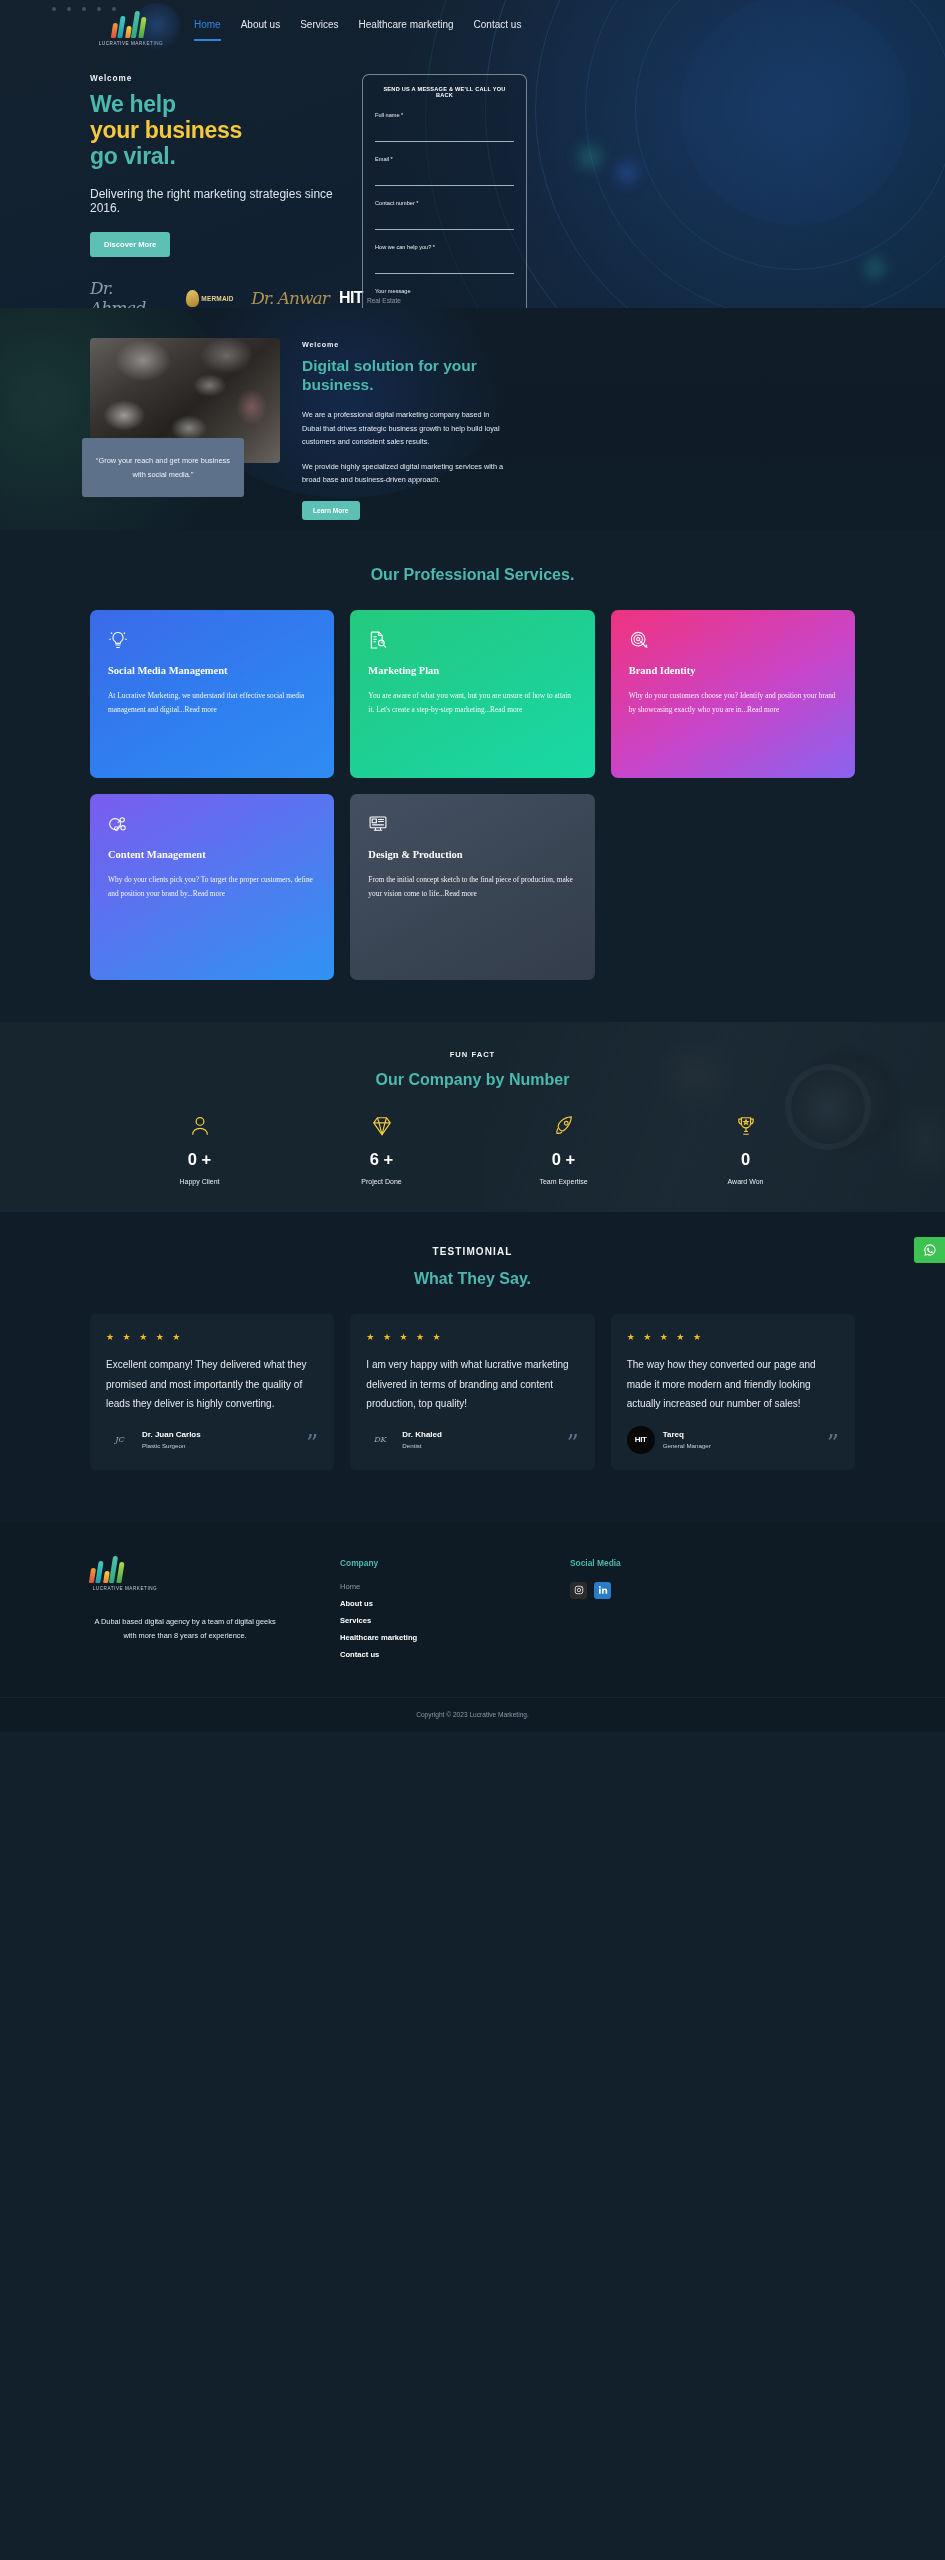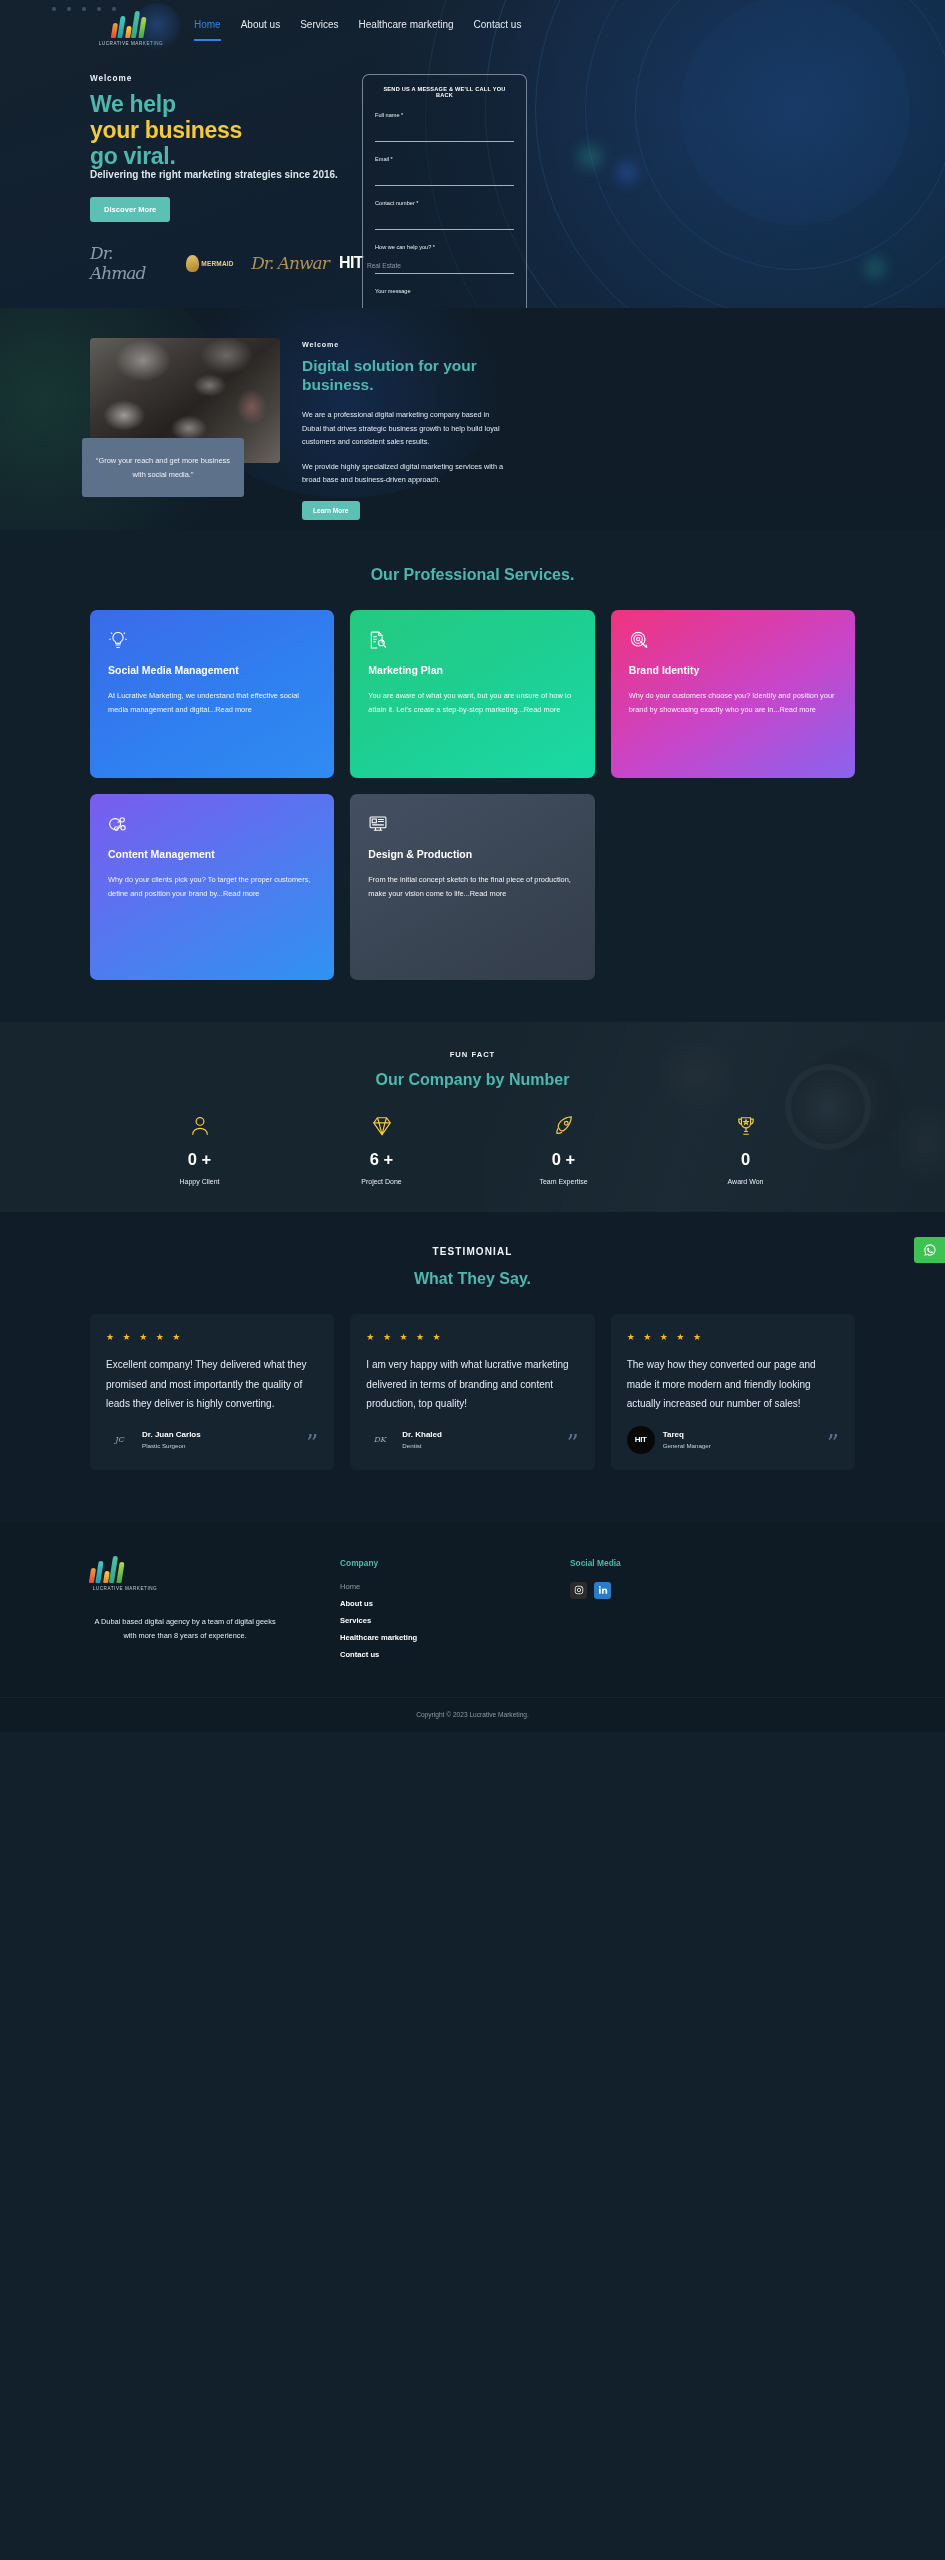--- a/index.html
+++ b/index.html
@@ -55,21 +55,21 @@
   .nav-links { display:flex; align-items:flex-start; gap:20px; margin-left:24px; position:relative; }
   .nav-link { font-size:10px; color:#e4eaf0; cursor:pointer; padding-bottom:3px; position:relative; white-space:nowrap; }
   .nav-link.active { color:#2f84e8; }
   .nav-link.active:after { content:""; position:absolute; left:0; right:0; bottom:-8px; height:2px; background:#2f84e8; }
 
   .hero-body { position:relative; z-index:5; display:flex; padding:22px 0 0 90px; }
   .hero-left { width:250px; }
   .welcome-kicker { font-size:8.2px; font-weight:bold; letter-spacing:0.9px; color:#eef3f7; }
   .hero-h1 { margin-top:9px; font-size:23px; line-height:1.12; font-weight:bold; color:#4cb8ae; letter-spacing:-0.3px;}
   .hero-h1 .yellow { color:#f5c93c; }
-  .hero-sub { font-size:10px; color:#dde5ec;font-weight:bold; }
+  .hero-sub { margin-top:18px; font-size:12px; color:#dde5ec; }
   .btn-discover {
     margin-top:17px; display:inline-block; background:#5cc0b4; color:#ffffff;
     font-size:7.6px; font-weight:bold; padding:8px 14px; border-radius:3px; border:none; cursor:pointer;
   }
   .client-logos { display:flex; align-items:center; gap:0; margin-top:28px; width:320px; }
   .client-logo { width:80px; display:flex; align-items:center; justify-content:center; height:26px; }
   .sig { font-family:"DejaVu Serif", serif; font-style:italic; color:#9fb0bf; font-size:17px; letter-spacing:-1px; opacity:.85;}
   .sig.gold { color:#c9a559; }
   .mermaid { display:flex; align-items:center; gap:2px; }
   .mermaid-i { width:13px;height:17px;background:linear-gradient(160deg,#e8c66a,#a9822c); border-radius:50% 50% 40% 40%; }
@@ -127,21 +127,21 @@
   .about-right .welcome-kicker { font-size:7.2px; letter-spacing:.8px; }
   .about-h2 { margin-top:8px; font-size:15.5px; font-weight:bold; line-height:1.2; color:#4cb8ae; }
   .about-p { margin-top:14px; font-size:7.3px; line-height:1.85; color:#e3eaf1; }
   .about-p + .about-p { margin-top:11px; }
   .btn-learn { margin-top:14px; display:inline-block; background:#5cc0b4; color:#fff; font-size:6.6px; font-weight:bold; padding:6px 11px; border-radius:3px; border:none; cursor:pointer; }
 
   
   .services { background:#111f2b; padding:36px 0 42px 0; position:relative; }
   .sec-title { text-align:center; font-size:16px; font-weight:bold; color:#4cb8ae; }
   .cards { width:765px; margin:26px auto 0 auto; display:grid; grid-template-columns:repeat(3,1fr); gap:16px; }
-  .card { border-radius:7px; padding:20px 18px 22px 18px; min-height:168px; position:relative; }
+  .card { border-radius:7px; padding:20px 18px 22px 18px; min-height:168px; position:relative;font-family:Liberation Serif, serif; }
   .card.tall { min-height:186px; }
   .card-icon { width:20px; height:20px; margin-bottom:14px; }
   .card-icon svg { width:20px; height:20px; display:block; }
   .card-title { font-size:10.5px; font-weight:bold; line-height:1.3; color:#fff; }
   .card-text { margin-top:11px; font-size:7.4px; line-height:1.95; color:rgba(255,255,255,0.94); }
   .c-blue   { background:linear-gradient(150deg,#3b6ae8 0%, #2f7ff0 55%, #2f8cf2 100%); }
   .c-green  { background:linear-gradient(150deg,#24c97e 0%, #1ecf93 50%, #19d9a5 100%); }
   .c-pink   { background:linear-gradient(150deg,#f0337f 0%, #c845c9 55%, #8a63ef 100%); }
   .c-purple { background:linear-gradient(150deg,#7a5cf0 0%, #4f7bef 55%, #2f93f2 100%); }
   .c-slate  { background:linear-gradient(150deg,#445062 0%, #3a4554 55%, #333d4b 100%); }

